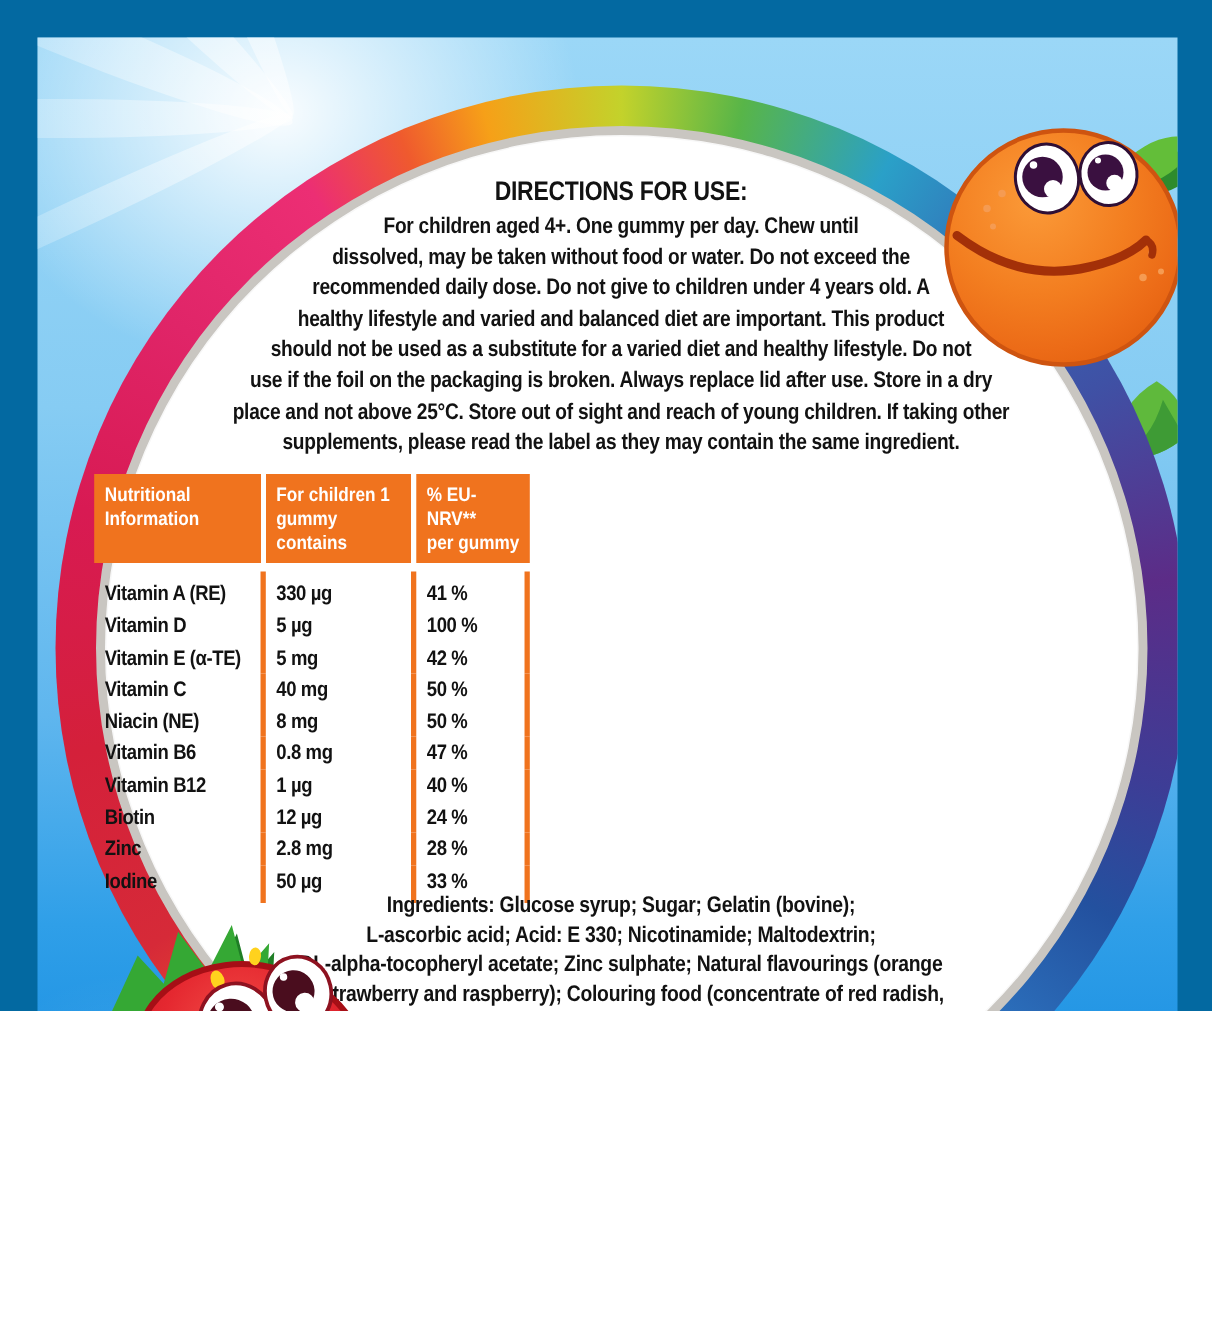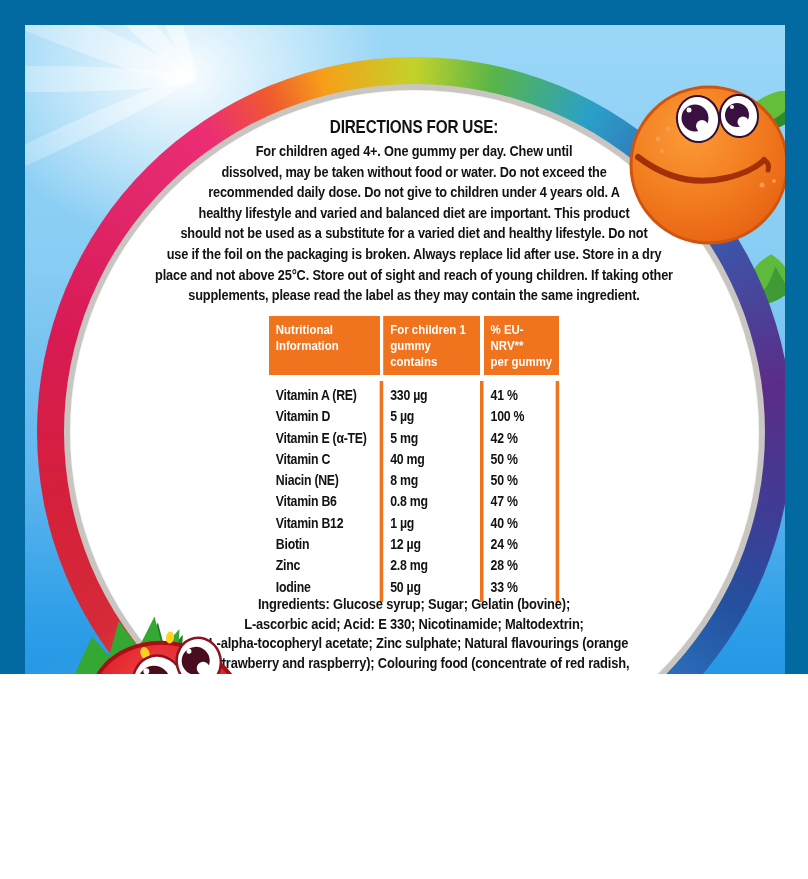--- a/index.html
+++ b/index.html
@@ -35,21 +35,21 @@
   .inner-circle { position:absolute; inset:27px; border-radius:50%; background:#ffffff;
     border:6px solid #C9C6C1; box-shadow:inset 0 0 0 1px rgba(0,0,0,0.03); }
   
   .content { position:absolute; inset:0; z-index:4; }
   .heading { position:absolute; top:92px; left:18px; right:0; text-align:center;
     font-size:18px; font-weight:bold; letter-spacing:-0.2px;
     transform:scaleX(0.85); transform-origin:50% 0; white-space:pre-line; }
   .paragraph { position:absolute; top:116px; left:18px; right:0; text-align:center;
     font-size:15px; line-height:20.6px; font-weight:bold; letter-spacing:-0.2px;
     transform:scaleX(0.85); transform-origin:50% 0; white-space:pre-line; }
-  .table-wrap { position:absolute; top:291px; left:18px; right:0; display:flex; justify-content:center; }
+  .table-wrap { position:absolute; top:291px; left:18px; right:0; display:flex; }
   table { border-collapse:separate; border-spacing:0; transform:scaleX(0.88); transform-origin:50% 0; }
   th { background:#F0731E; background-clip:padding-box; color:#ffffff; font-size:13px; line-height:16px;
     font-weight:bold; text-align:left; vertical-align:top; white-space:pre-line;
     padding:6px 6px 5px 8px; border-right:4px solid transparent; border-bottom:6px solid transparent; }
   th:last-child { border-right:0; }
   th.c1{ width:112px; } th.c2{ width:96px; } th.c3{ width:72px; }
   td { font-size:14px; line-height:21.3px; font-weight:bold; letter-spacing:-0.3px; white-space:nowrap;
     padding:0 0 0 8px; border-right:4px solid #F0731E; color:#121212; }
   tbody tr:first-child td { padding-top:4px; }
   tbody tr:last-child td { padding-bottom:4px; }

